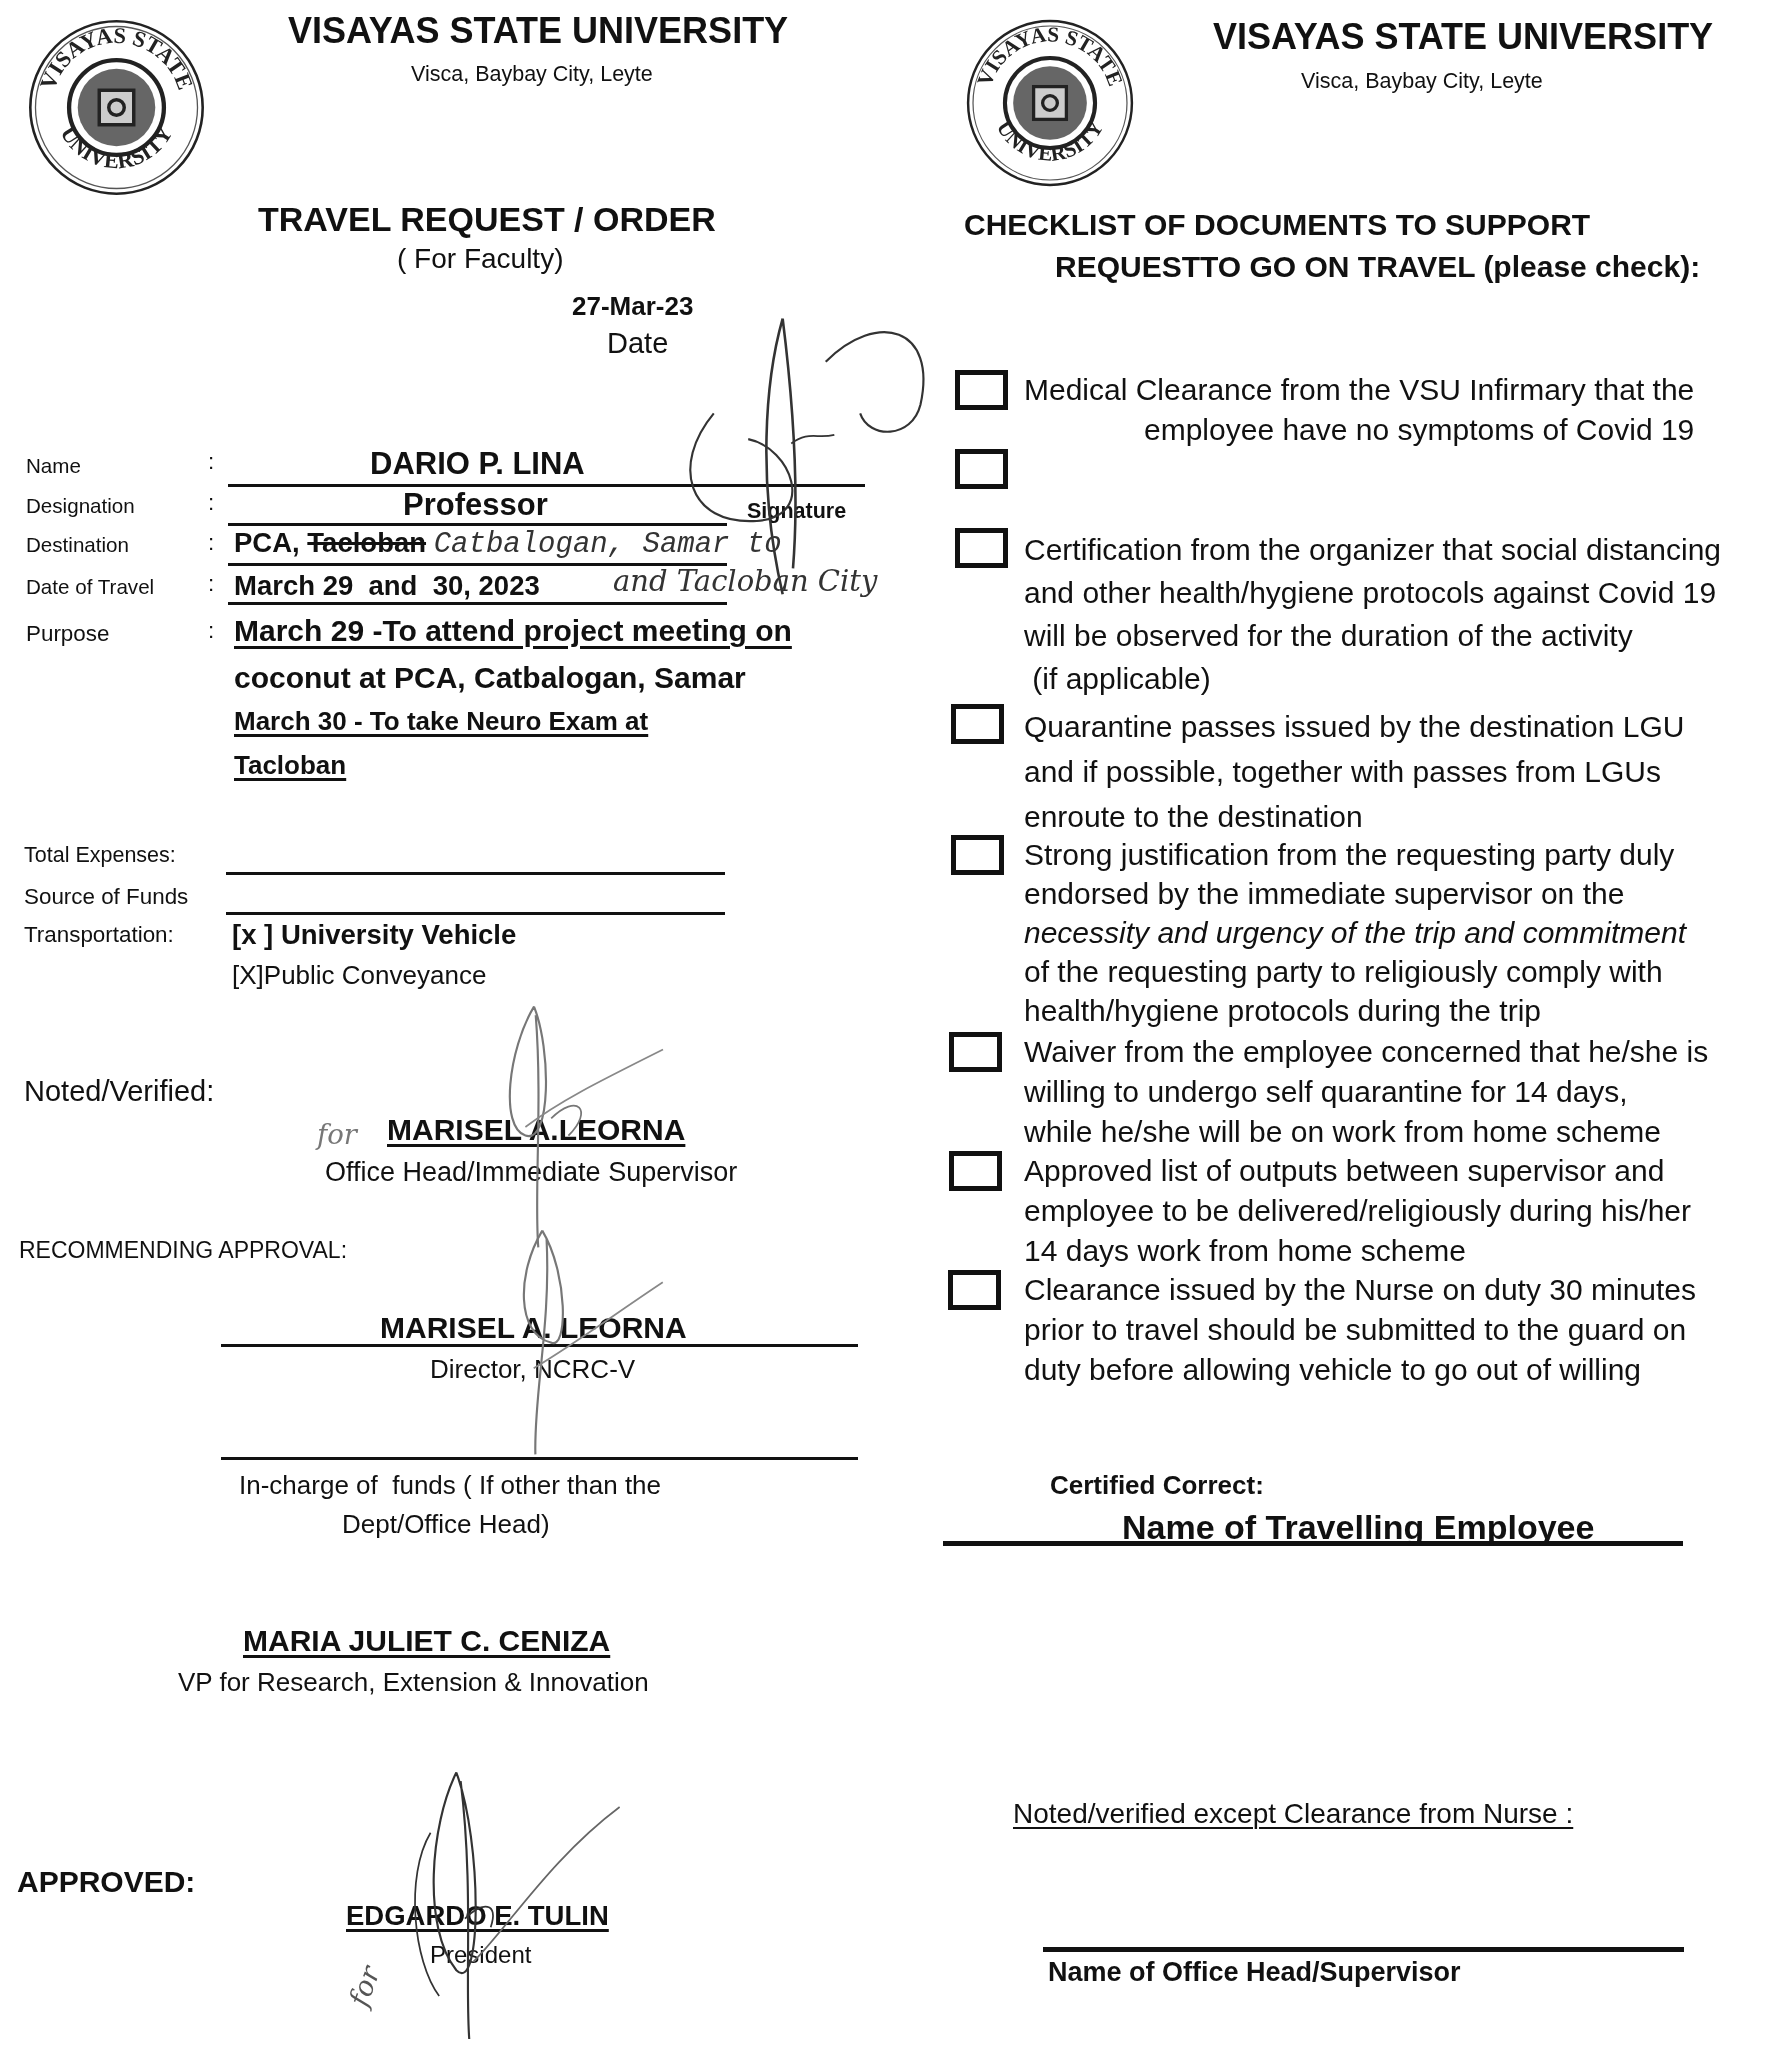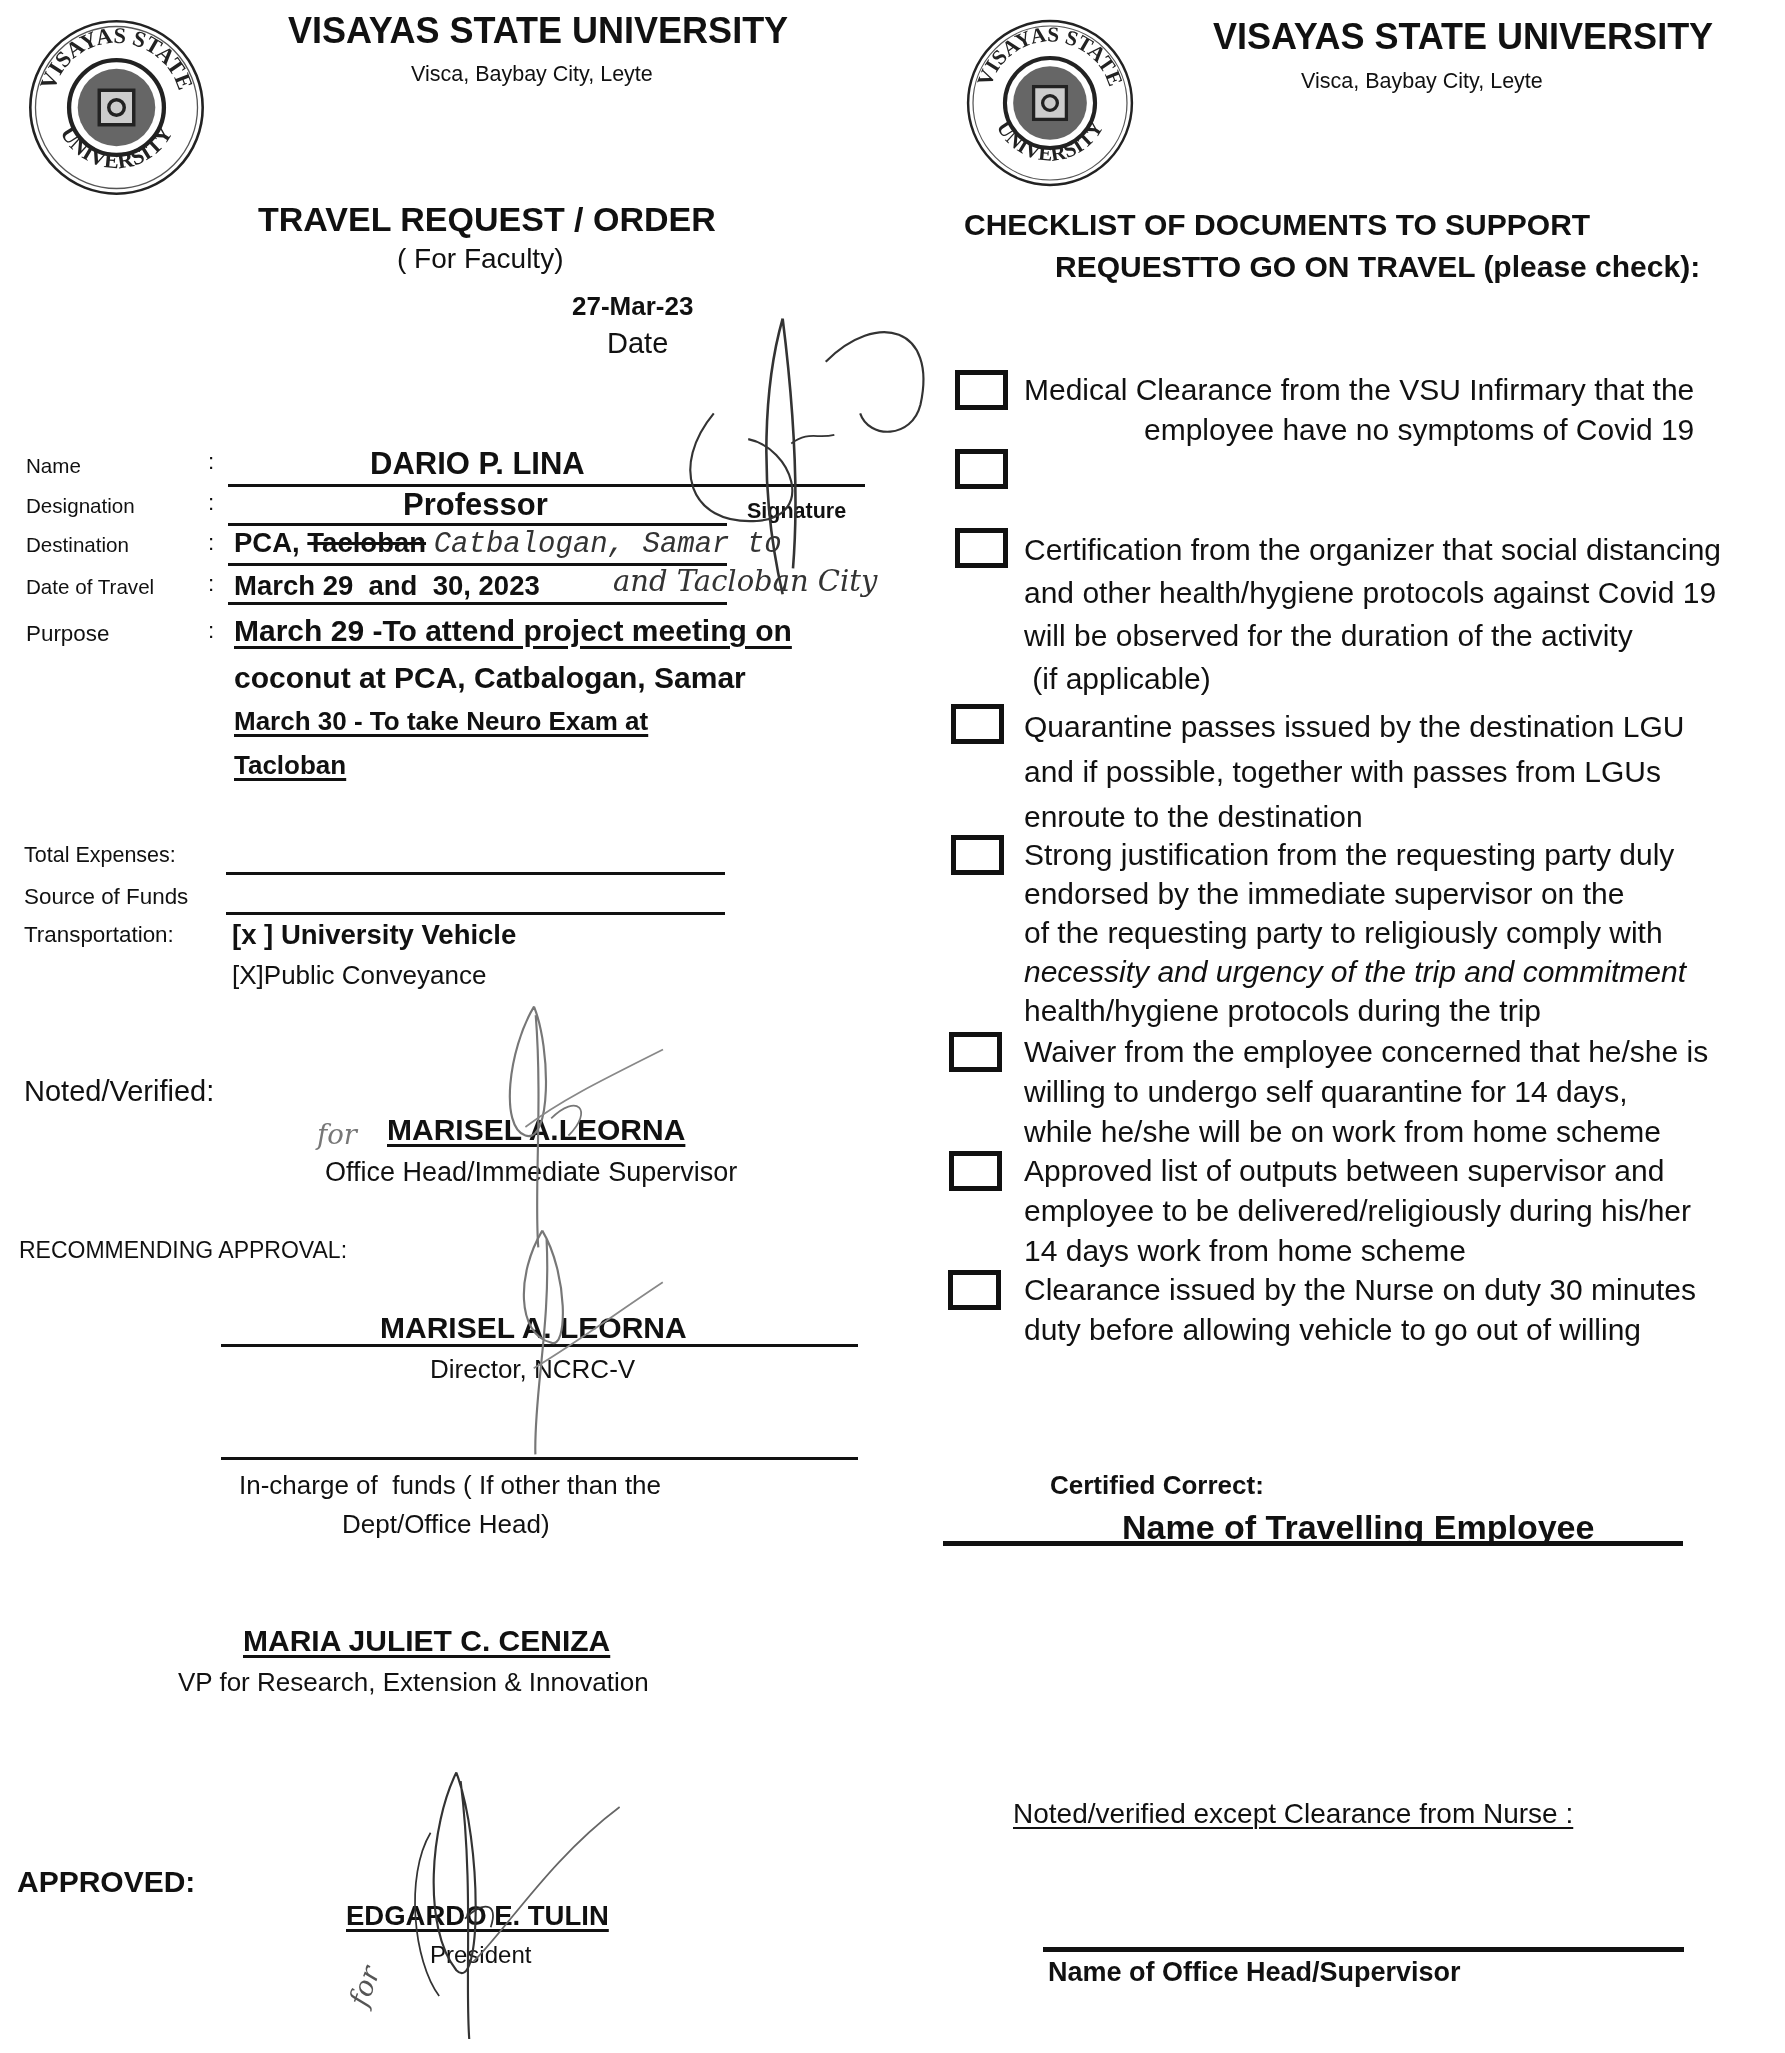--- a/index.html
+++ b/index.html
@@ -192,22 +192,22 @@
       <div>and if possible, together with passes from LGUs</div>
       <div>enroute to the destination</div>
     </div>
   </div>
 
   <div>
     <div class="chk" style="left:951px; top:835px;"></div>
     <div class="item" style="top:835px; line-height:39px;">
       <div>Strong justification from the requesting party duly</div>
       <div>endorsed by the immediate supervisor on the</div>
+      <div style="font-style:italic;">necessity and urgency of the trip and commitment</div>
       <div>of the requesting party to religiously comply with</div>
-      <div style="font-style:italic;">necessity and urgency of the trip and commitment</div>
       <div>health/hygiene protocols during the trip</div>
     </div>
   </div>
 
   <div>
     <div class="chk" style="left:949px; top:1032px;"></div>
     <div class="item" style="top:1032px; line-height:40px;">
       <div>Waiver from the employee concerned that he/she is</div>
       <div>willing to undergo self quarantine for 14 days,</div>
       <div>while he/she will be on work from home scheme</div>
@@ -220,20 +220,21 @@
       <div>Approved list of outputs between supervisor and</div>
       <div>employee to be delivered/religiously during his/her</div>
       <div>14 days work from home scheme</div>
     </div>
   </div>
 
   <div>
     <div class="chk" style="left:948px; top:1270px;"></div>
     <div class="item" style="top:1270px; line-height:40px;">
       <div>Clearance issued by the Nurse on duty 30 minutes</div>
+      <div>prior to travel should be submitted to the guard on</div>
       <div>duty before allowing vehicle to go out of willing</div>
     </div>
   </div>
 
   <div class="abs b" style="left:1050px; top:1470px; font-size:26px;">Certified Correct:</div>
   <div class="rule" style="left:943px; top:1541px; width:740px; height:5.2px;"></div>
   <div class="abs b" style="left:1122px; top:1508px; font-size:34px;text-align:center;">Name of Travelling Employee</div>
 
   <div class="abs" style="left:1013px; top:1798px; font-size:28px; text-decoration:underline; text-decoration-thickness:1.7px; text-underline-offset:4.3px;">Noted/verified except Clearance from Nurse :</div>
   <div class="rule" style="left:1041px; top:1807px; width:0;"></div>

